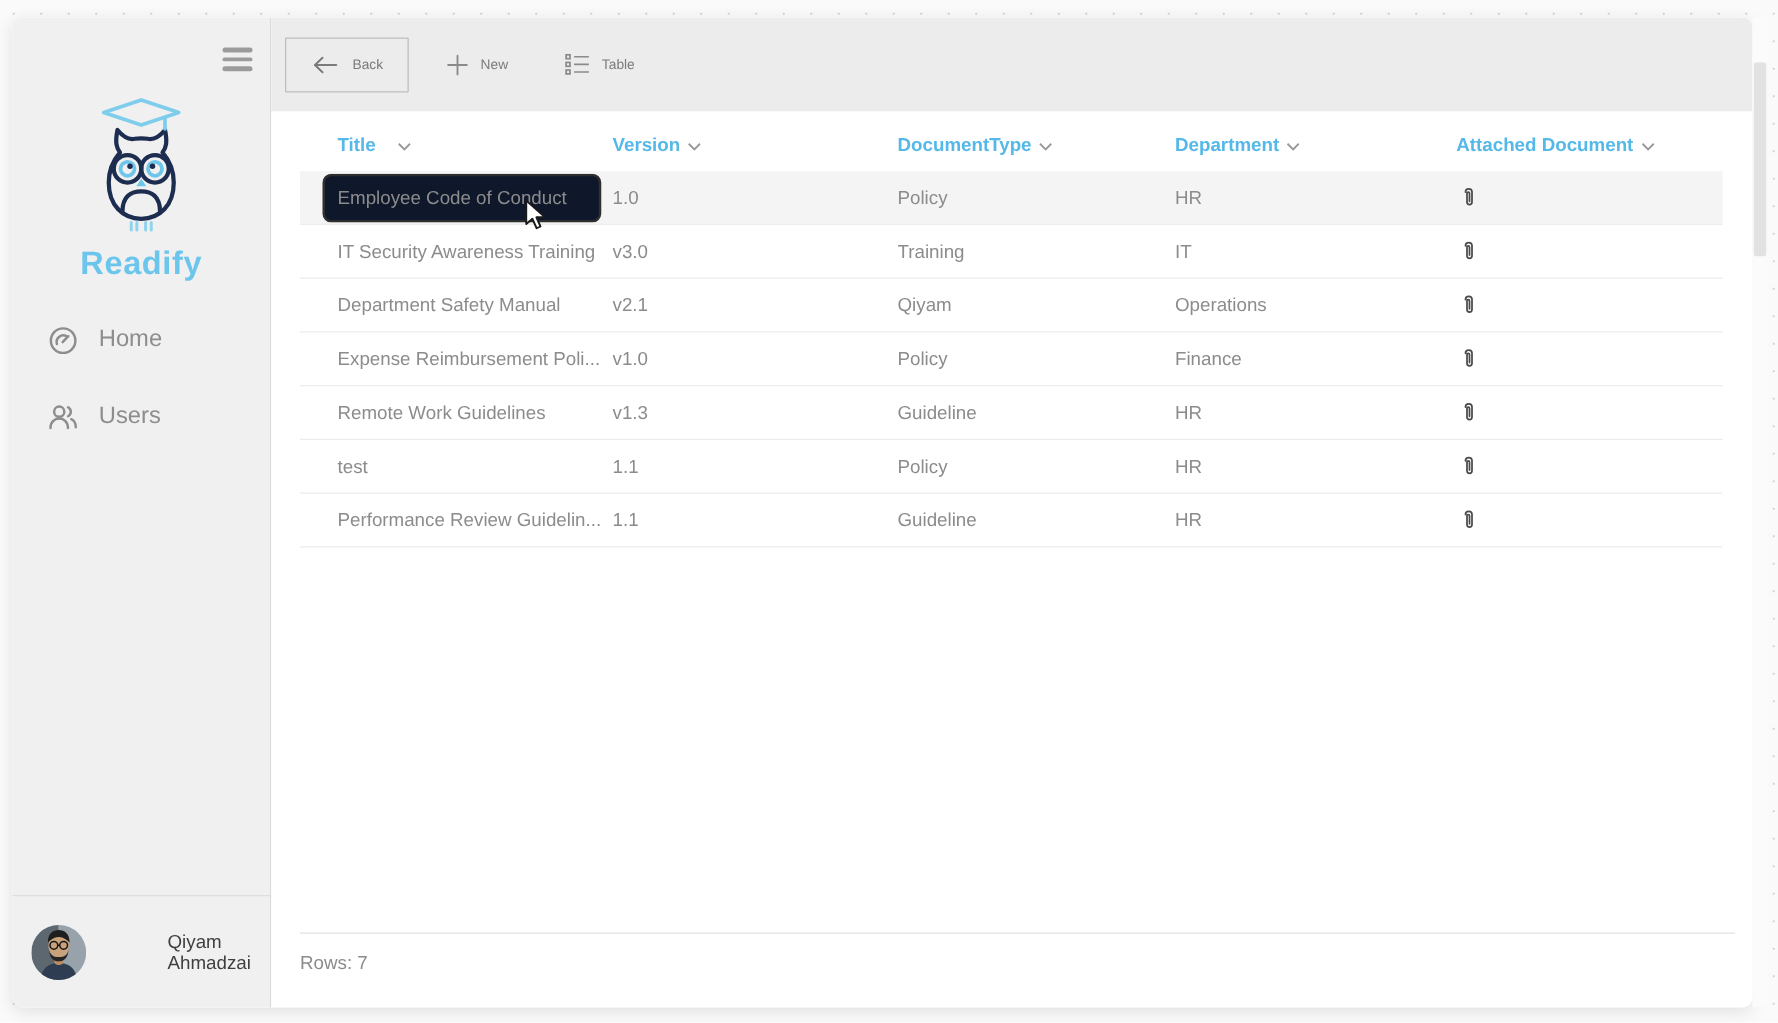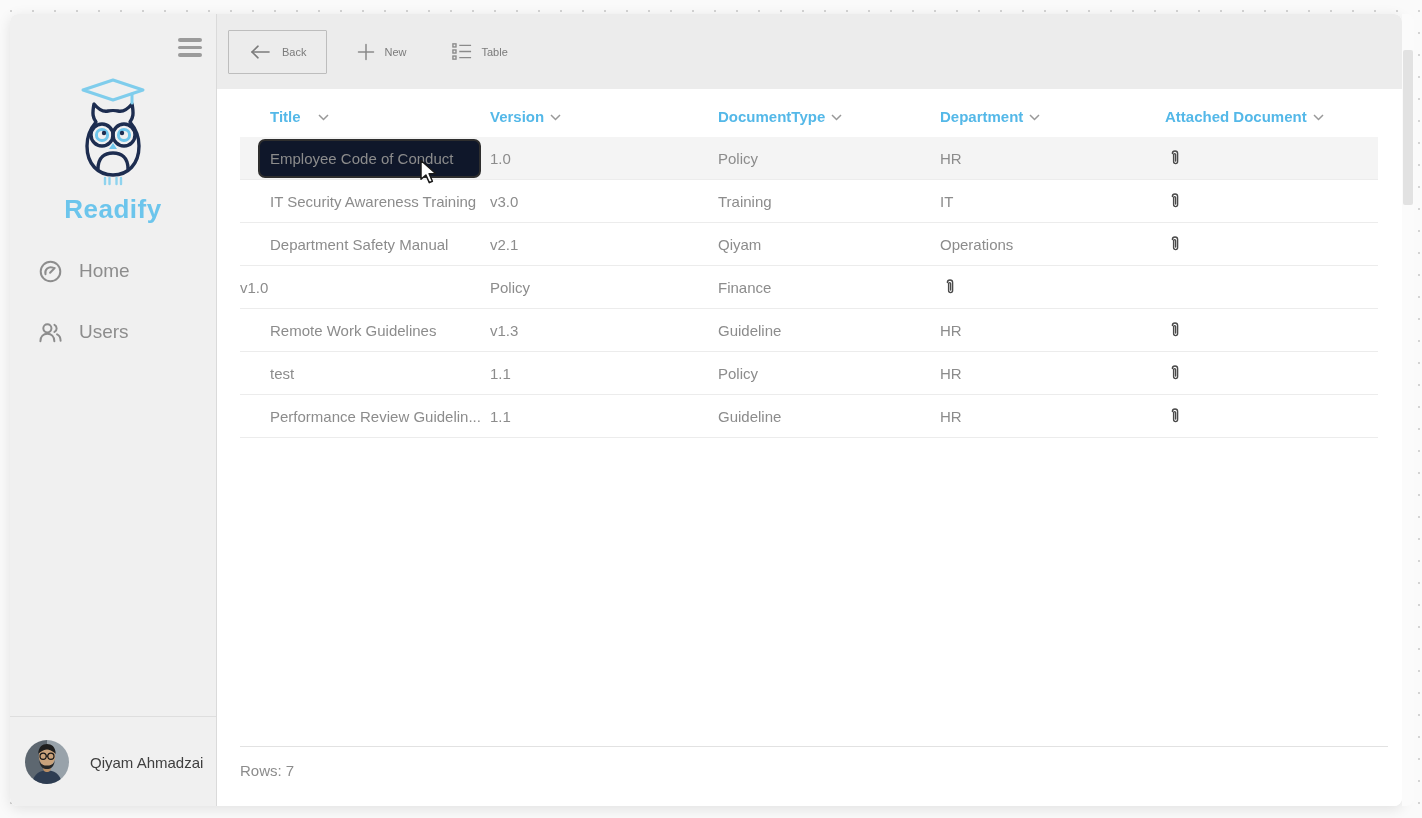--- a/index.html
+++ b/index.html
@@ -27,21 +27,21 @@
   .logo-wrap { margin-top:62px; text-align:center; }
   .logo-text { font-size:26px; font-weight:bold; color:#6cc5ec; letter-spacing:.5px; margin-top:2px; }
   .nav { margin-top:26px; }
   .nav-item {
     display:flex; align-items:center; height:40px; margin-bottom:21px;
     padding-left:28px; cursor:pointer; color:#8d8d8d; font-size:19px;
   }
   .nav-item .nav-label { margin-left:16px; }
   .nav-item.active { color:#63c3ea; }
   .profile-sep { position:absolute; bottom:89px; left:0; right:0; height:1px; background:#dedede; }
-  .profile { position:absolute; bottom:0; left:0; right:0; height:88px; display:flex; align-items:center; padding-left:15px; }
+  .profile { position:absolute; bottom:0; left:0; right:0; height:88px; display:flex; align-items:center; padding-left:15px;gap:44px; }
   .avatar { width:44px; height:44px; border-radius:50%; overflow:hidden; flex-shrink:0; }
   .profile-name { margin-left:21px; font-size:15px; color:#3f3f3f; }
   
   .main { flex:1; display:flex; flex-direction:column; position:relative; background:#fff; }
   .toolbar { height:75px; background:#ececec; display:flex; align-items:center; flex-shrink:0; }
   .btn { display:flex; align-items:center; color:#7b7b7b; font-size:11px; cursor:pointer; background:none; }
   .btn-back { margin-left:11px; border:1px solid #bdbdbd; height:44px; padding:0 20px; border-radius:1px; }
   .btn-back .lbl { margin-left:11px; }
   .btn-new { margin-left:30px; }
   .btn-new .lbl { margin-left:9px; }
@@ -253,20 +253,23 @@
     <div class="tcell cell-type">Qiyam</div>
     <div class="tcell cell-dept">Operations</div>
     <div class="tcell cell-attach">
       <svg width="10" height="18" viewBox="0 0 10 18">
         <path d="M2.4 4.6 a2.6 2.6 0 0 1 5.2 0 V12.6 a2 2 0 0 1 -4 0 V5.6 a1 1 0 0 1 2 0 V12" fill="none" stroke="#4a4a4a" stroke-width="1.4" stroke-linecap="round"></path>
       </svg>
     </div>
   </div>
 
   <div class="trow">
+    <div class="tcell cell-title">
+      <span class="title-box">Expense Reimbursement Poli...</span>
+    </div>
     <div class="tcell cell-version">v1.0</div>
     <div class="tcell cell-type">Policy</div>
     <div class="tcell cell-dept">Finance</div>
     <div class="tcell cell-attach">
       <svg width="10" height="18" viewBox="0 0 10 18">
         <path d="M2.4 4.6 a2.6 2.6 0 0 1 5.2 0 V12.6 a2 2 0 0 1 -4 0 V5.6 a1 1 0 0 1 2 0 V12" fill="none" stroke="#4a4a4a" stroke-width="1.4" stroke-linecap="round"></path>
       </svg>
     </div>
   </div>
 

